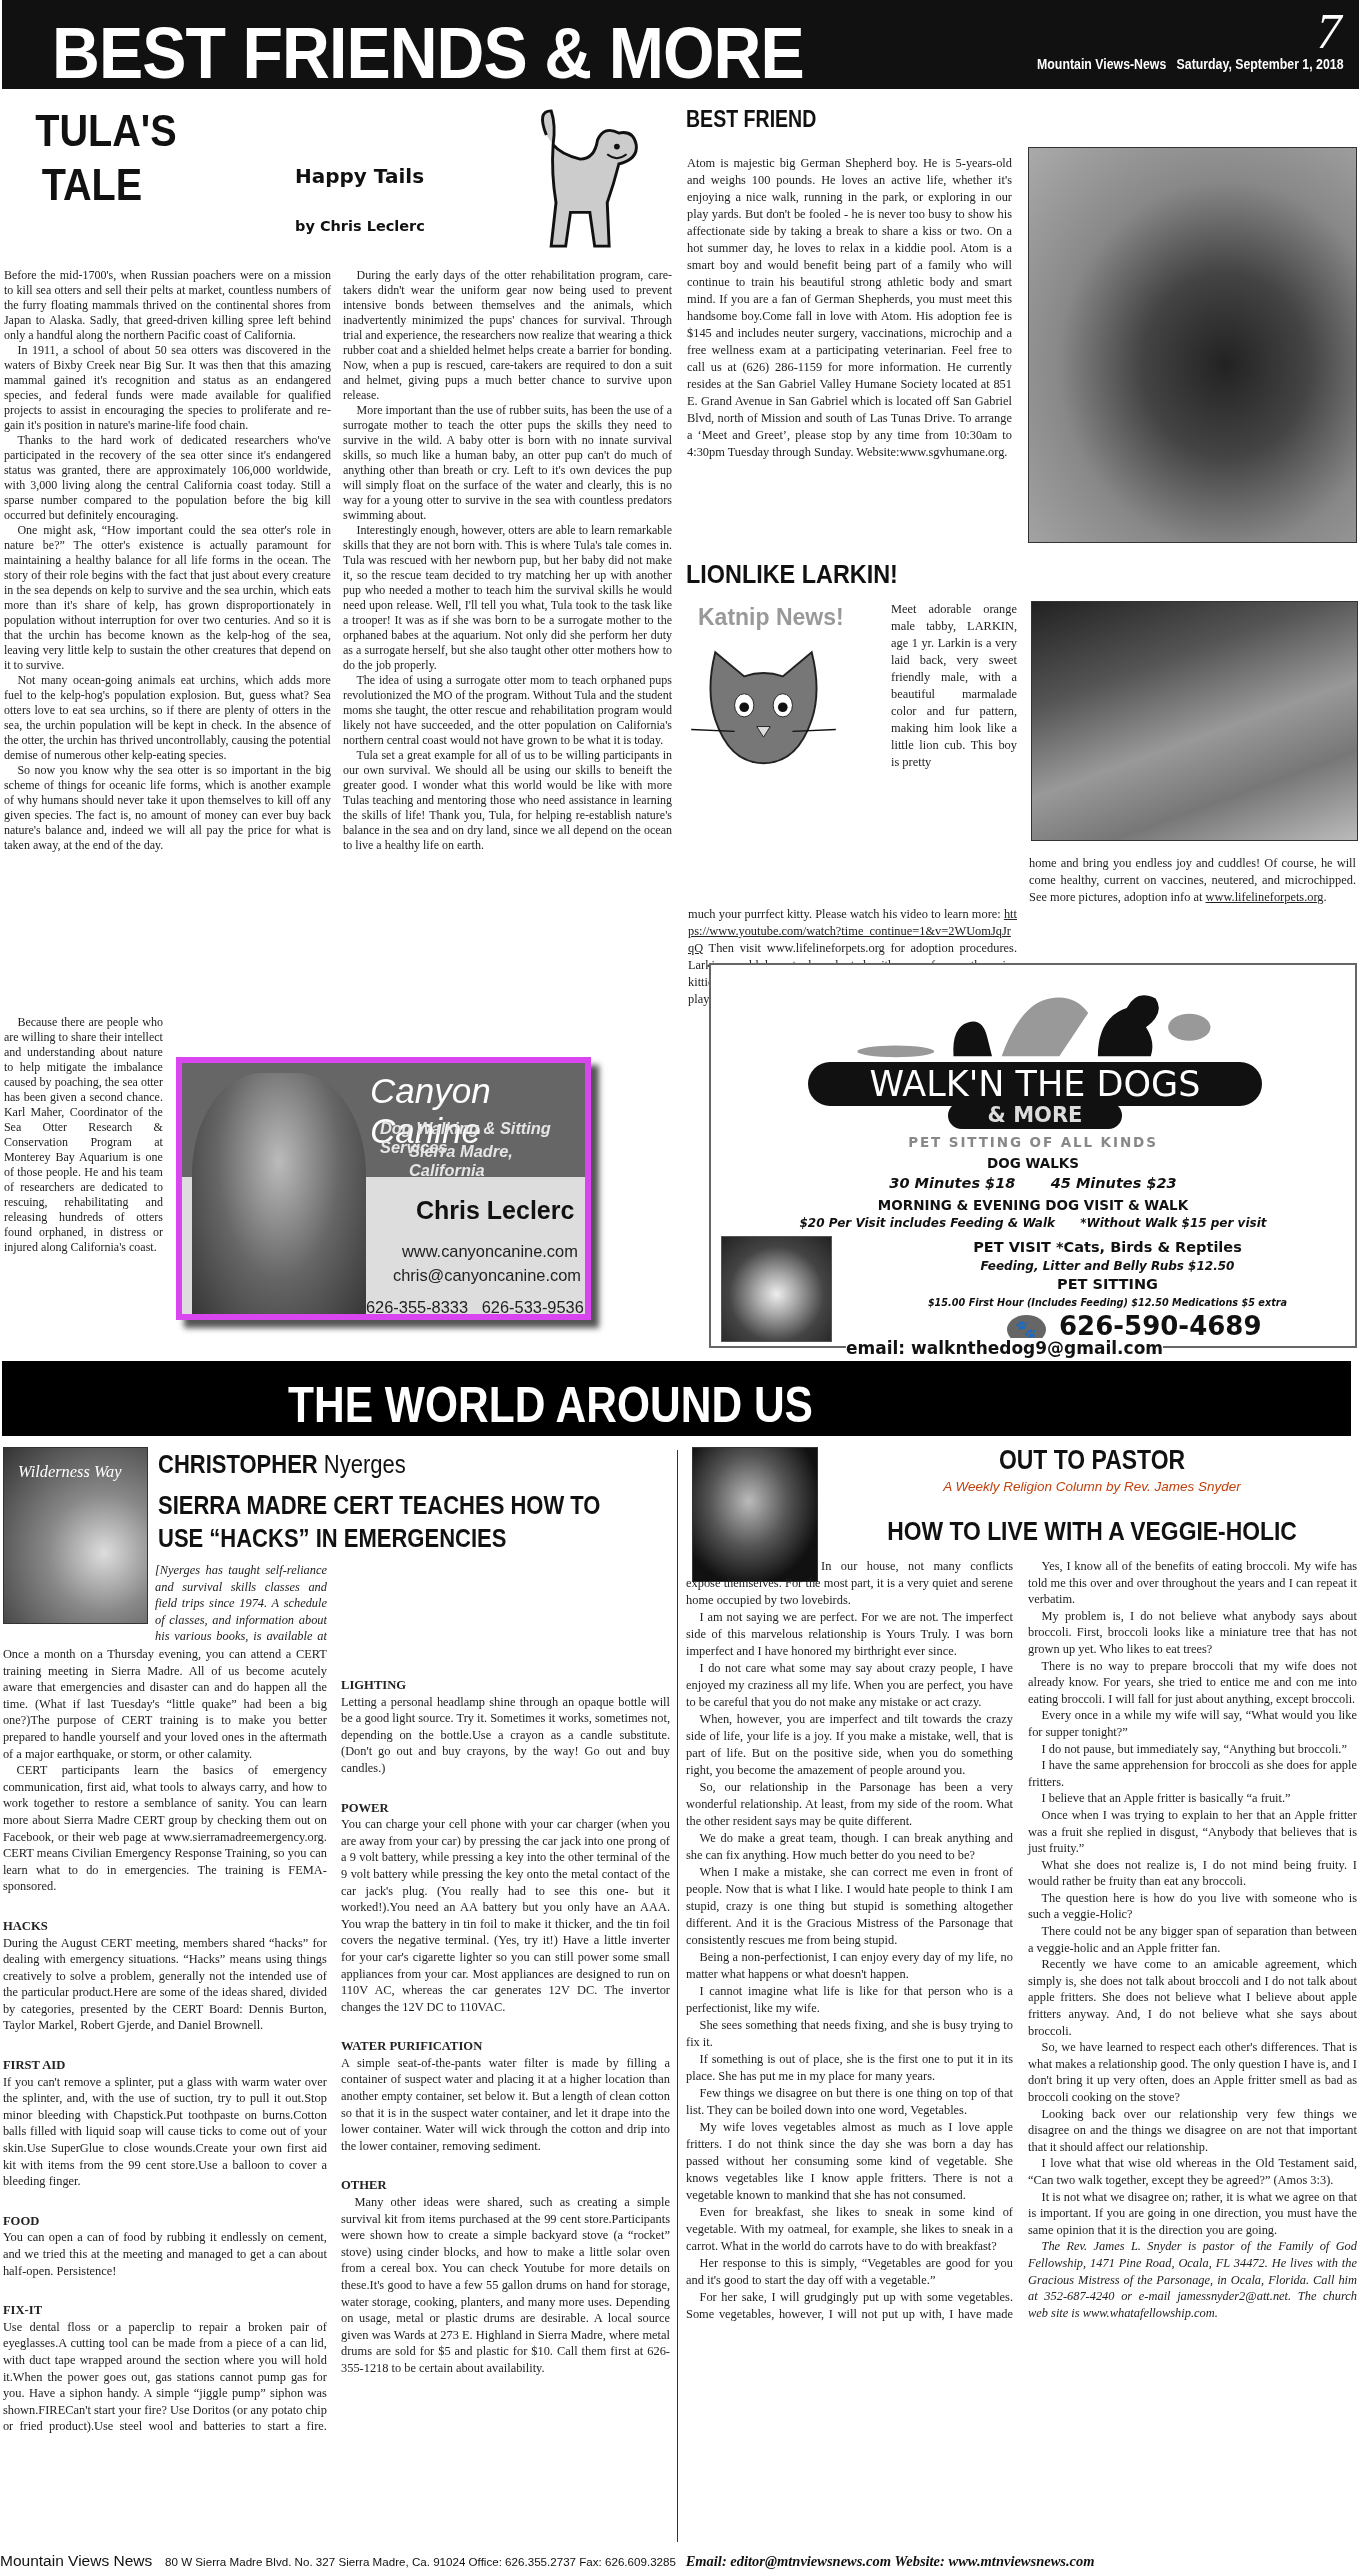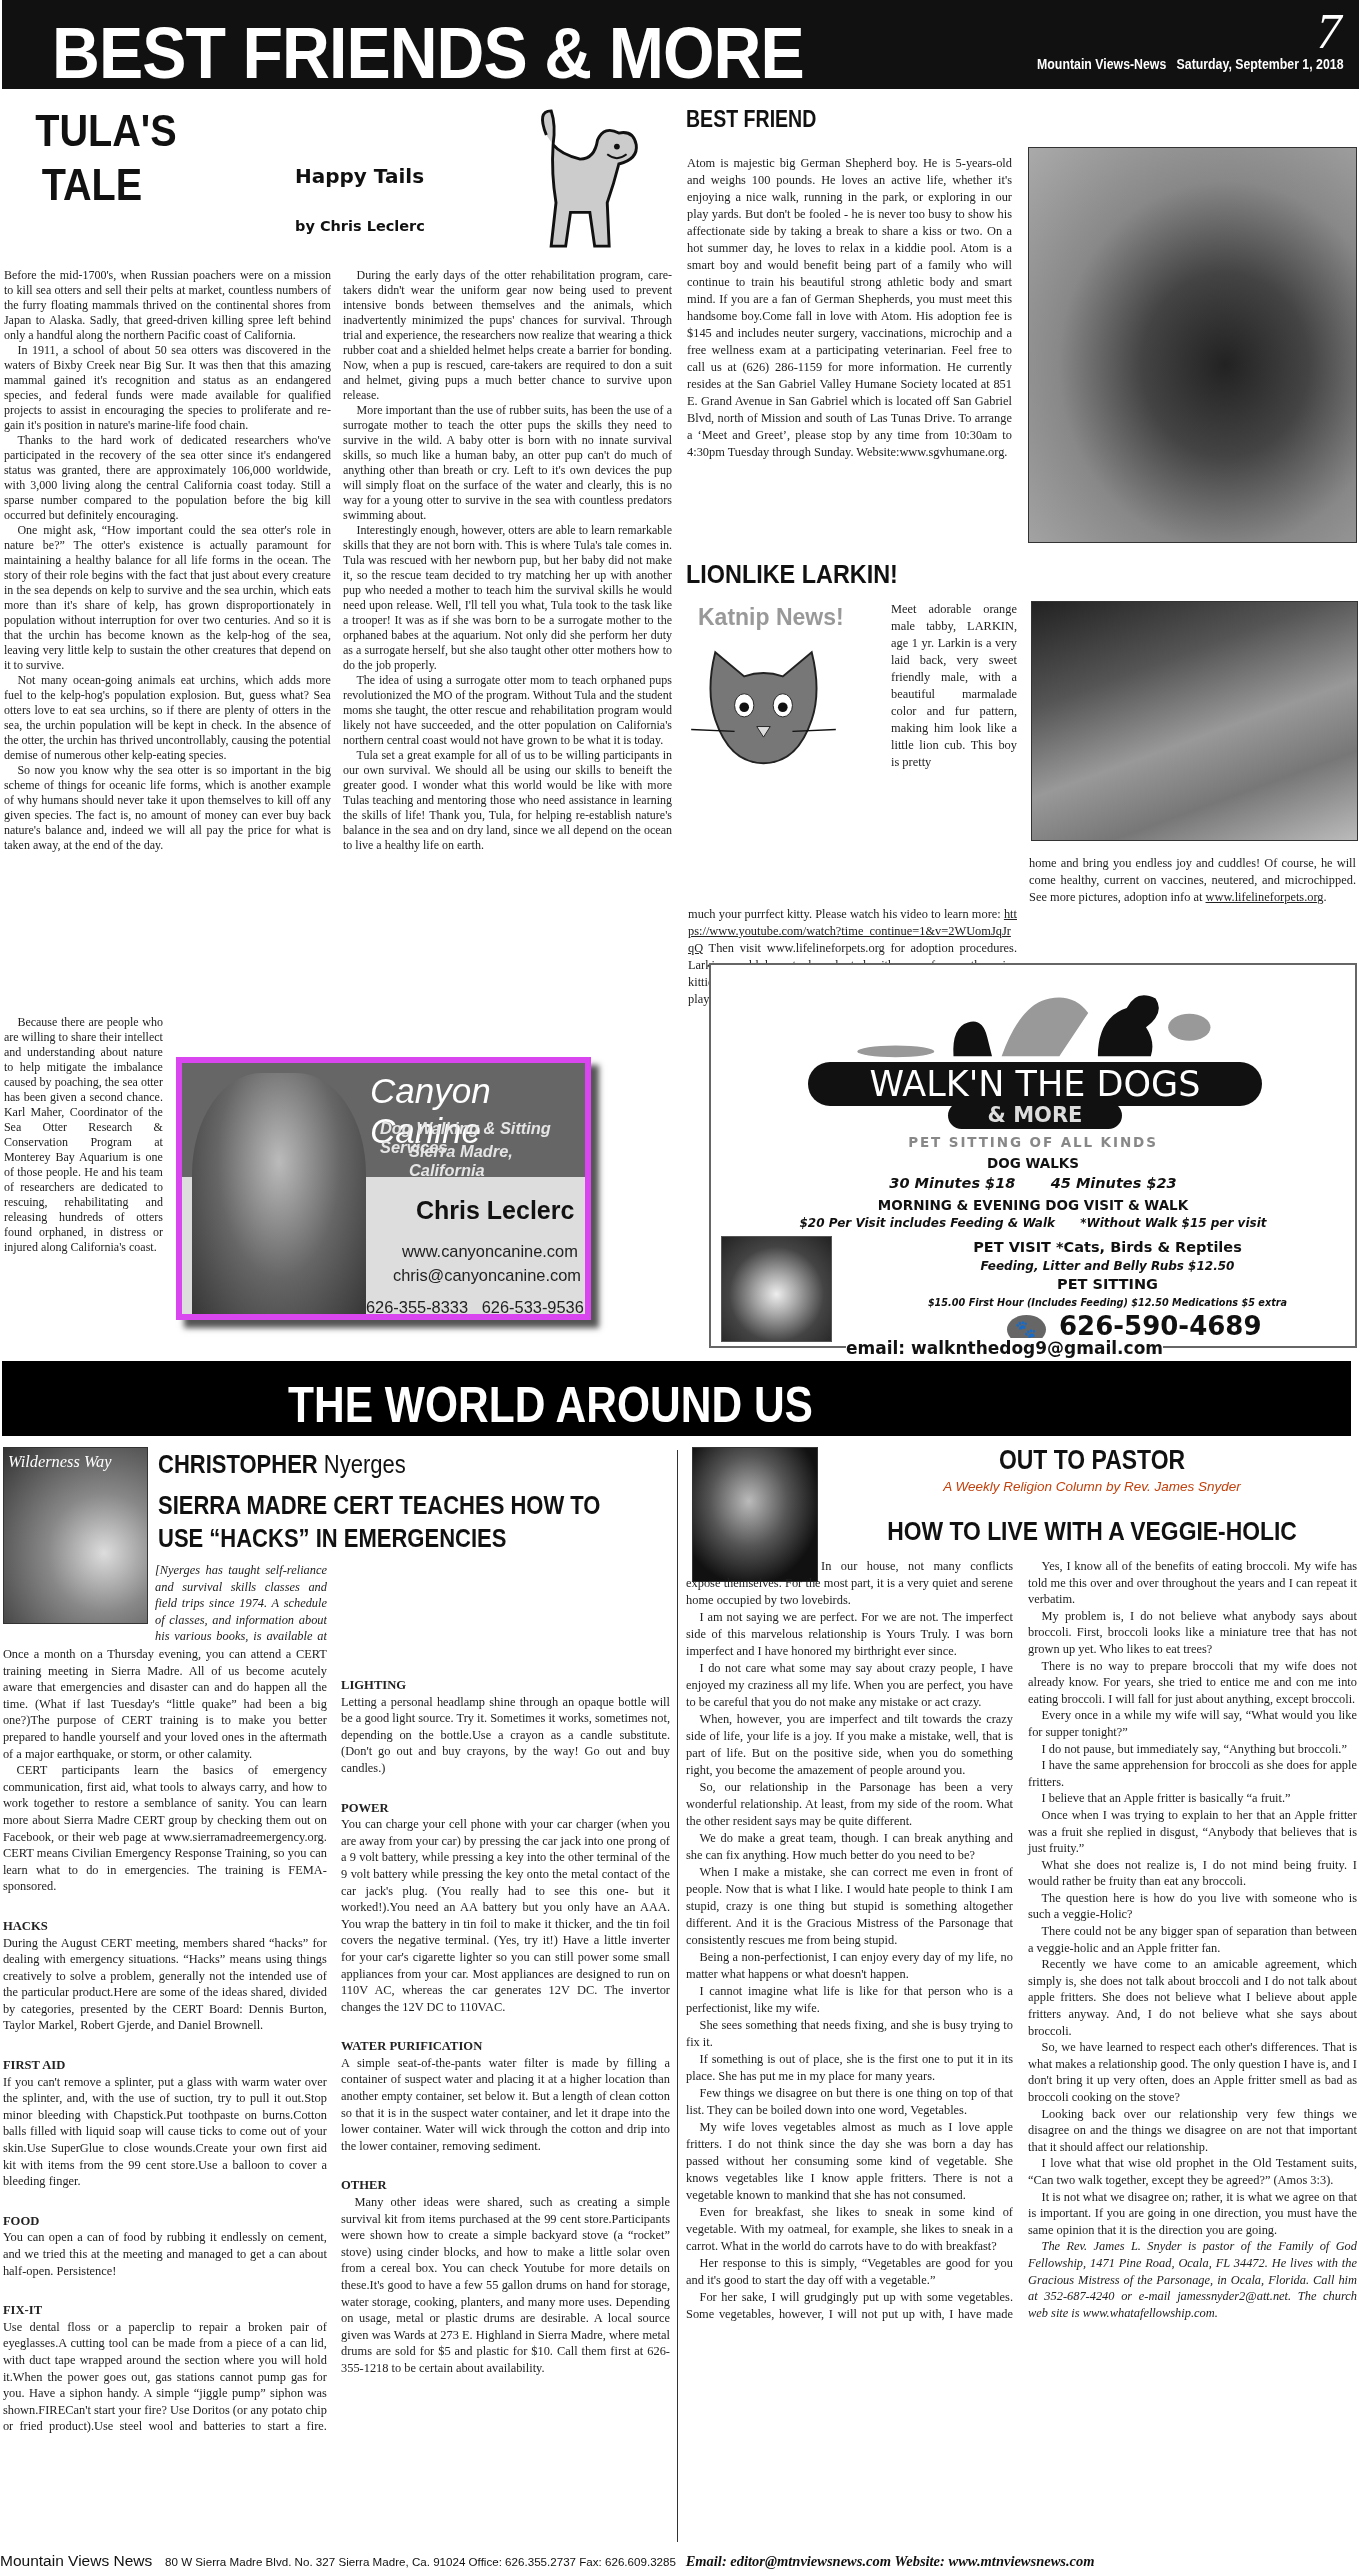--- a/index.html
+++ b/index.html
@@ -129,21 +129,21 @@
   <div style="position:absolute;left:296px;top:350px;width:39px;height:29px;border-radius:50%;background:#666;color:#eee;font-size:17.4px;line-height:29px">🐾</div>
   <div style="position:absolute;left:348px;top:346px;font-weight:bold;font-size:26px">626-590-4689</div>
   <div style="position:absolute;left:135px;top:373px;font-weight:bold;font-size:17px;background:#fff">email:  walknthedog9@gmail.com</div>
 </div>
 
 <div class="abs" style="left:1.9px;top:1361px;width:1349px;height:75px;background:#000">
   <div style="position:absolute;left:286px;top:15.5px;font-family:'Liberation Sans',sans-serif;font-weight:bold;font-size:50px;color:#fff;transform:scaleX(0.85);transform-origin:left;line-height:56px">THE WORLD AROUND US</div>
 </div>
 
 <div class="abs photo" style="left:2.9px;top:1447px;width:145px;height:177px;background:radial-gradient(ellipse at 70% 60%,#ddd,#888 40%,#333)">
-  <div style="font-family:'Liberation Serif',serif;font-style:italic;color:#fff;font-size:16.4px;padding:4px">Wilderness Way</div>
+  <div style="font-family:'Liberation Serif',serif;font-style:italic;color:#fff;font-size:16.4px;padding:14px">Wilderness Way</div>
 </div>
 <div class="abs" style="left:158px;top:1450px;font-family:'Liberation Sans',sans-serif;font-size:25px;color:#111;transform:scaleX(0.88);transform-origin:left"><b>CHRISTOPHER</b> <span>Nyerges</span></div>
 <div class="abs hd" style="left:158px;top:1489px;width:503px;font-size:25px;line-height:33px;transform:scaleX(0.88);transform-origin:left">SIERRA MADRE CERT TEACHES HOW TO USE “HACKS” IN EMERGENCIES</div>
 <div class="abs body" style="left:155px;top:1562px;width:172px;font-style:italic;font-size:12.4px;line-height:16.6px">
   <p class="ni" style="text-align:justify;height:83px;overflow:hidden">[Nyerges has taught self-reliance and survival skills classes and field trips since 1974. A schedule of classes, and information about his various books, is available at www.SchoolofSelf-Reliance.com. A schedule is available by calling (626) 791-3217].</p>
 </div>
 <div class="abs body" style="left:2.9px;top:1646px;width:324px;font-size:12.4px;line-height:16.6px">
   <p class="ni">Once a month on a Thursday evening, you can attend a CERT training meeting in Sierra Madre. All of us become acutely aware that emergencies and disaster can and do happen all the time. (What if last Tuesday's “little quake” had been a big one?)The purpose of CERT training is to make you better prepared to handle yourself and your loved ones in the aftermath of a major earthquake, or storm, or other calamity.</p>
   <p>CERT participants learn the basics of emergency communication, first aid, what tools to always carry, and how to work together to restore a semblance of sanity. You can learn more about Sierra Madre CERT group by checking them out on Facebook, or their web page at www.sierramadreemergency.org. CERT means Civilian Emergency Response Training, so you can learn what to do in emergencies. The training is FEMA-sponsored.</p>
   <h4>HACKS</h4>
@@ -197,21 +197,21 @@
   <p>I do not pause, but immediately say, “Anything but broccoli.”</p>
   <p>I have the same apprehension for broccoli as she does for apple fritters.</p>
   <p>I believe that an Apple fritter is basically “a fruit.”</p>
   <p>Once when I was trying to explain to her that an Apple fritter was a fruit she replied in disgust, “Anybody that believes that is just fruity.”</p>
   <p>What she does not realize is, I do not mind being fruity. I would rather be fruity than eat any broccoli.</p>
   <p>The question here is how do you live with someone who is such a veggie-Holic?</p>
   <p>There could not be any bigger span of separation than between a veggie-holic and an Apple fritter fan.</p>
   <p>Recently we have come to an amicable agreement, which simply is, she does not talk about broccoli and I do not talk about apple fritters. She does not believe what I believe about apple fritters anyway. And, I do not believe what she says about broccoli.</p>
   <p>So, we have learned to respect each other's differences. That is what makes a relationship good. The only question I have is, and I don't bring it up very often, does an Apple fritter smell as bad as broccoli cooking on the stove?</p>
   <p>Looking back over our relationship very few things we disagree on and the things we disagree on are not that important that it should affect our relationship.</p>
-  <p>I love what that wise old prophet in the Old Testament suits, “Can two walk together, except they be agreed?” (Amos 3:3).</p>
+  <p>I love what that wise old whereas in the Old Testament said, “Can two walk together, except they be agreed?” (Amos 3:3).</p>
   <p>It is not what we disagree on; rather, it is what we agree on that is important. If you are going in one direction, you must have the same opinion that it is the direction you are going.</p>
   <p style="font-style:italic">The Rev. James L. Snyder is pastor of the Family of God Fellowship, 1471 Pine Road, Ocala, FL 34472. He lives with the Gracious Mistress of the Parsonage, in Ocala, Florida. Call him at 352-687-4240 or e-mail jamessnyder2@att.net. The church web site is www.whatafellowship.com.</p>
 </div>
 
 <div class="abs footer">
   <span style="font-size:15.5px">Mountain Views News</span>&nbsp;&nbsp;&nbsp;
   <span>80 W Sierra Madre Blvd. No. 327  Sierra Madre, Ca. 91024  Office: 626.355.2737  Fax: 626.609.3285</span>&nbsp;&nbsp;
   <span style="font-family:'Liberation Serif',serif;font-style:italic;font-weight:bold;font-size:14.5px">Email: editor@mtnviewsnews.com  Website: www.mtnviewsnews.com</span>
 </div>
 

